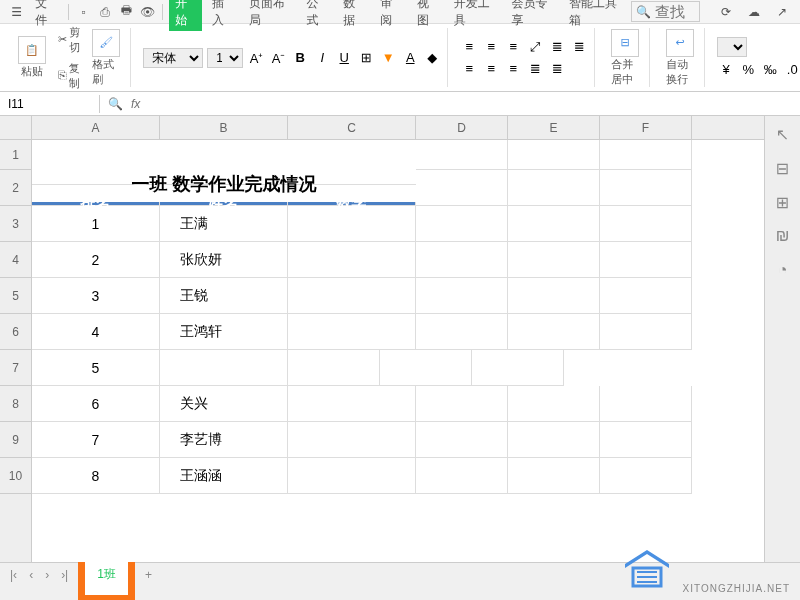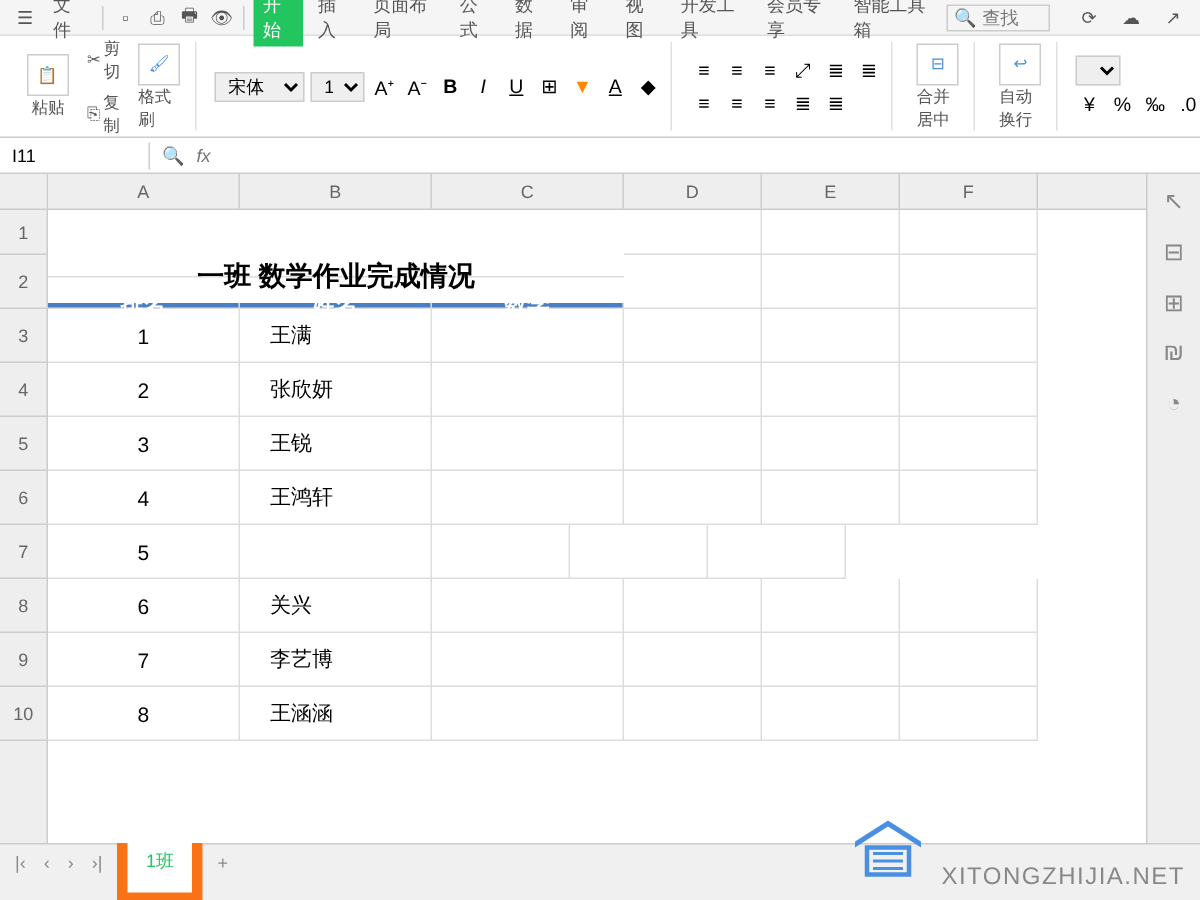--- a/index.html
+++ b/index.html
@@ -4,21 +4,21 @@
   <style>
     * { margin: 0; padding: 0; box-sizing: border-box; font-family: "Microsoft YaHei", sans-serif; }
     body { width: 800px; height: 600px; background: #f5f5f5; overflow: hidden; position: relative; }
     
     .menubar { height: 24px; background: #f5f5f5; border-bottom: 1px solid #ddd; display: flex; align-items: center; padding: 0 8px; font-size: 12px; color: #555; gap: 4px; }
     .menubar .icon-btn { width: 20px; height: 20px; display: flex; align-items: center; justify-content: center; cursor: pointer; }
     .menubar .divider { width: 1px; height: 16px; background: #ccc; margin: 0 2px; }
     .menubar .tab { padding: 2px 6px; cursor: pointer; }
     .menubar .tab.active { background: #22c55e; color: white; }
     .search-box { display: flex; align-items: center; border: 1px solid #ccc; padding: 1px 4px; margin-left: auto; gap: 4px; }
-    .search-box input { border: none; outline: none; width: 40px; font-size: 12px; background: transparent; }
+    .search-box input { border: none; outline: none; width: 40px; font-size: 15px; background: transparent; }
     .right-icons { display: flex; gap: 8px; margin-left: 12px; }
     
     .ribbon { height: 68px; background: #fff; border-bottom: 1px solid #ccc; display: flex; align-items: center; padding: 4px 8px; gap: 6px; }
     .ribbon-group { display: flex; flex-direction: column; align-items: center; padding: 0 6px; border-right: 1px solid #e0e0e0; height: 100%; justify-content: center; }
     .ribbon-row { display: flex; align-items: center; gap: 4px; }
     .ribbon-btn { display: flex; align-items: center; gap: 2px; padding: 2px 4px; font-size: 11px; color: #555; cursor: pointer; }
     .paste-btn { display: flex; flex-direction: column; align-items: center; padding: 4px; cursor: pointer; font-size: 11px; color: #555; }
     .paste-icon { width: 28px; height: 28px; background: #fff; border: 1px solid #ccc; display: flex; align-items: center; justify-content: center; color: #4a90e2; }
     .font-select { border: 1px solid #ccc; padding: 1px 4px; font-size: 12px; width: 60px; }
     .size-select { border: 1px solid #ccc; padding: 1px 4px; font-size: 12px; width: 36px; }
@@ -61,21 +61,21 @@
     .sheet-tabs { height: 24px; background: #f0f0f0; border-top: 1px solid #ccc; display: flex; align-items: center; padding: 0 8px; gap: 8px; font-size: 12px; }
     .sheet-tab { padding: 12px 12px; background: #fff; color: #22c55e; border: 7px solid #f97316; cursor: pointer; }
     .nav-icon { color: #888; cursor: pointer; padding: 0 2px; }
     
     .statusbar { height: 14px; background: #f0f0f0; }
     
     .watermark { position: absolute; bottom: 6px; right: 10px; display: flex; align-items: center; gap: 8px; }
     .watermark-logo { width: 56px; height: 44px; }
     .watermark-text { display: flex; flex-direction: column; }
     .watermark-cn { font-size: 20px; font-weight: bold; color: #3a5a8a; letter-spacing: 2px; }
-    .watermark-en { font-size: 16px; color: #888; letter-spacing: 1px; margin-top: 37px; }
+    .watermark-en { font-size: 10px; color: #888; letter-spacing: 1px; margin-top: 37px; }
     
     svg { display: block; }
   </style>
 </head>
 <body>
 
 <div class="menubar">
   <span class="icon-btn">☰</span>
   <span class="tab">文件</span>
   <span class="divider"></span>

